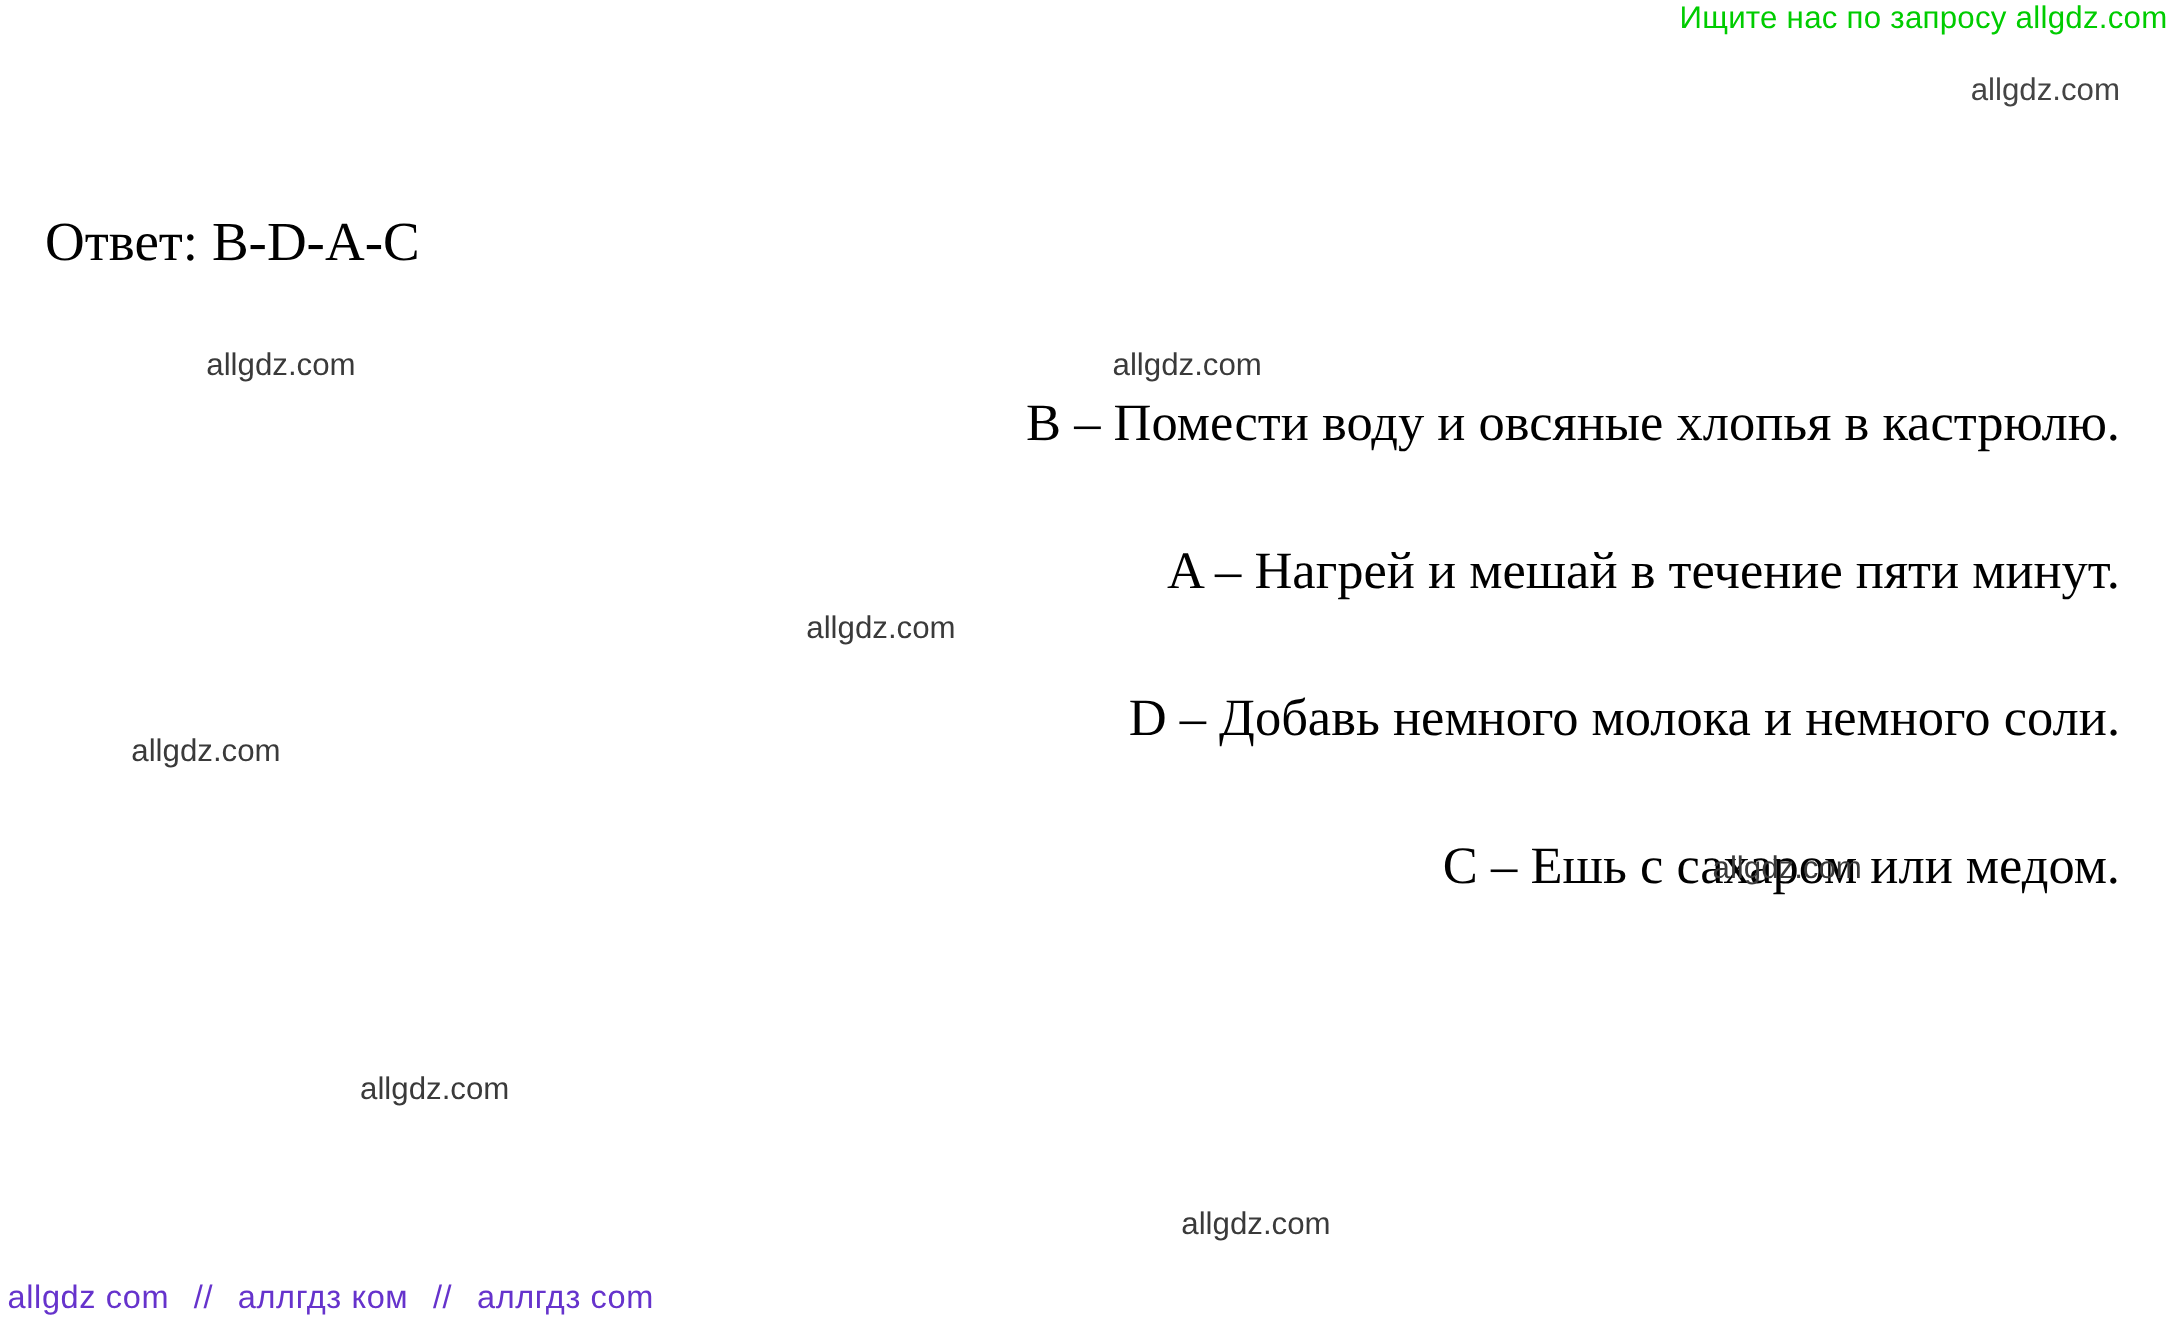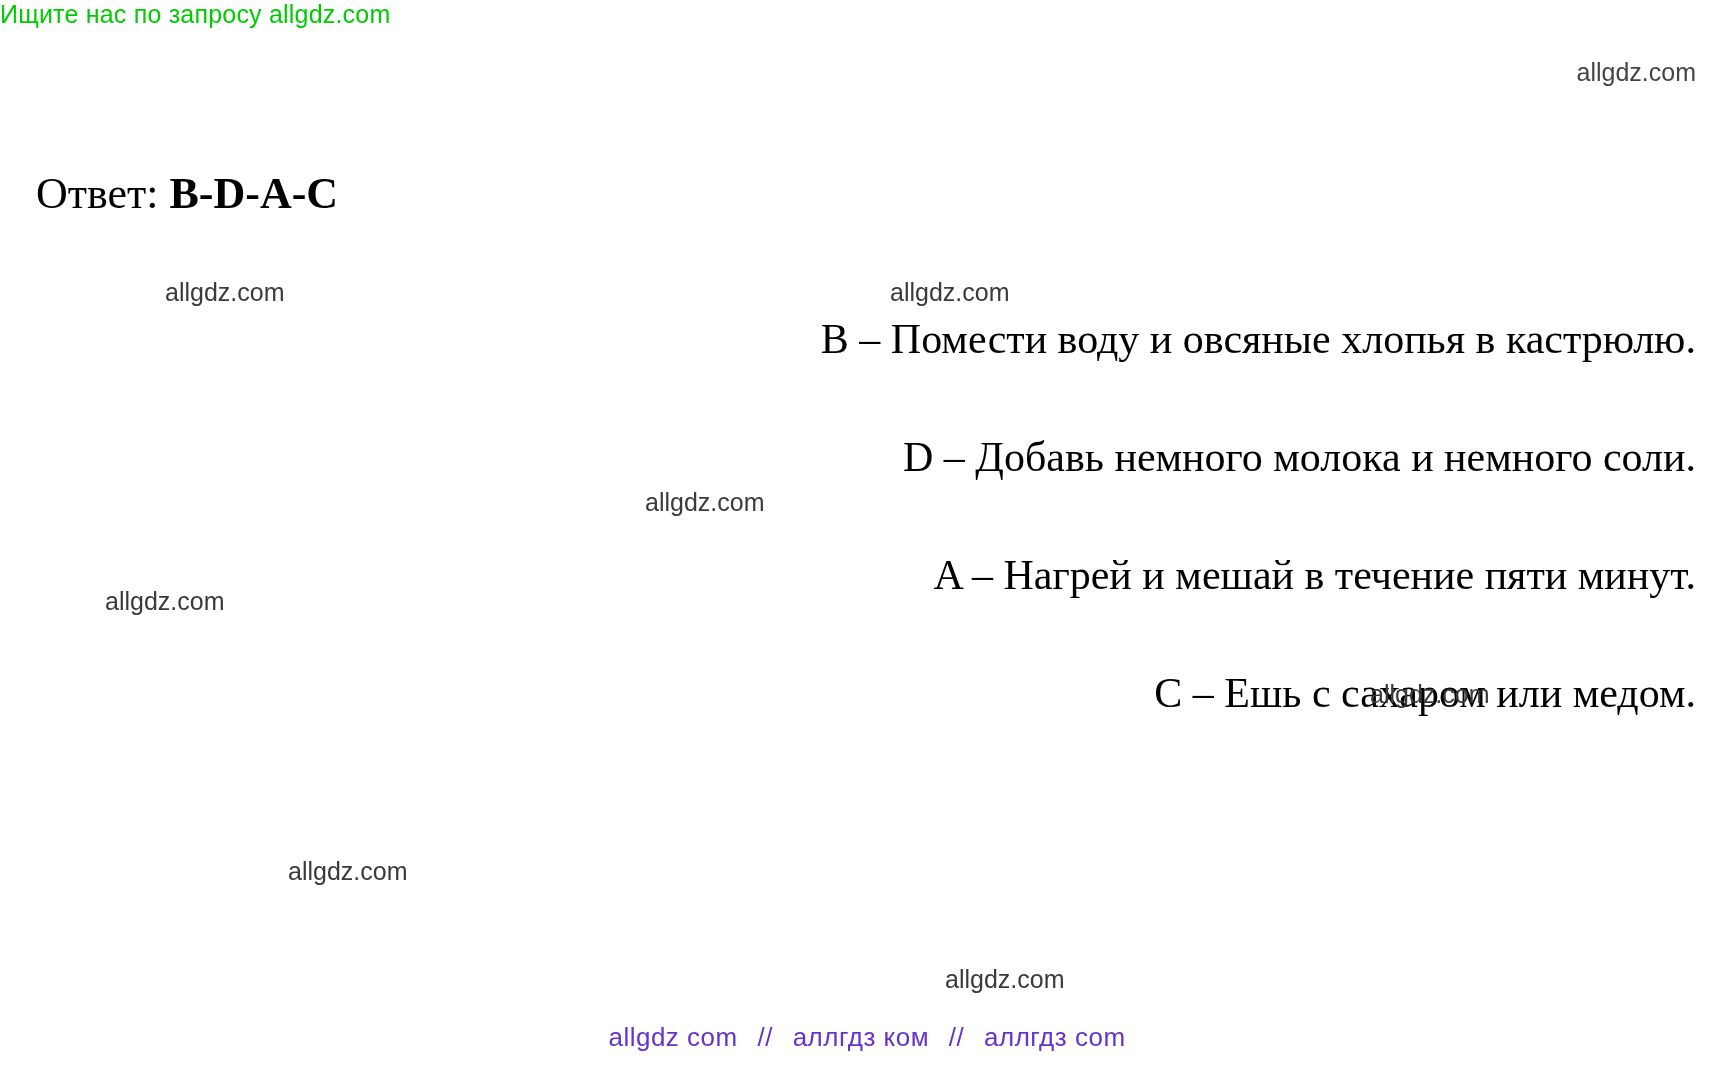--- a/index.html
+++ b/index.html
@@ -18,21 +18,21 @@
   .page {
     position: relative;
     width: 1734px;
     height: 1071px;
   }
   .top-banner {
     position: absolute;
     top: 0px;
     left: 0;
     width: 100%;
-    text-align: left;
+    text-align: right;
     font-family: "Liberation Sans", sans-serif;
     font-size: 25px;
     color: #00cc00;
     letter-spacing: 0.2px;
   }
   .corner-mark {
     position: absolute;
     top: 58px;
     right: 38px;
     font-family: "Liberation Sans", sans-serif;
@@ -59,41 +59,41 @@
     width: 100%;
   }
   .answer-line {
     margin-top: 72px;
     font-size: 44px;
   }
   .answer-label {
     font-weight: normal;
   }
   .answer-value {
-    font-weight: bold;
+    font-weight: normal;
   }
   .step {
     font-size: 42px;
     margin-top: 70px;
     text-align: right;
   }
   .step.first { margin-top: 96px; }
   .wm {
     position: absolute;
     font-family: "Liberation Sans", sans-serif;
     color: #3a3a3a;
     font-size: 25px;
     white-space: nowrap;
   }
   .bottom-bar {
     position: absolute;
     left: 0;
     bottom: 18px;
     width: 100%;
-    text-align: center;
+    text-align: left;
     font-family: "Liberation Sans", sans-serif;
     font-size: 26px;
     color: #6633cc;
     letter-spacing: 0.5px;
   }
   .bottom-bar span { margin: 0 6px; }
 </style>
 </head>
 <body>
 
@@ -104,22 +104,22 @@
   <div class="corner-mark">allgdz.com</div>
 
   <div class="content">
 
     <div class="answer-line">
       <span class="answer-label">Ответ:</span>
       <span class="answer-value">B-D-A-C</span>
     </div>
 
     <div class="step first">B – Помести воду и овсяные хлопья в кастрюлю.</div>
+    <div class="step">A – Нагрей и мешай в течение пяти минут.</div>
     <div class="step">D – Добавь немного молока и немного соли.</div>
-    <div class="step">A – Нагрей и мешай в течение пяти минут.</div>
     <div class="step">C – Ешь с сахаром или медом.</div>
   </div>
 
   <div class="wm" style="top:278px; left:165px;">allgdz.com</div>
   <div class="wm" style="top:278px; left:890px;">allgdz.com</div>
   <div class="wm" style="top:488px; left:645px;">allgdz.com</div>
   <div class="wm" style="top:587px; left:105px;">allgdz.com</div>
   <div class="wm" style="top:680px; left:1370px;">allgdz.com</div>
   <div class="wm" style="top:857px; left:288px;">allgdz.com</div>
   <div class="wm" style="top:965px; left:945px;">allgdz.com</div>

